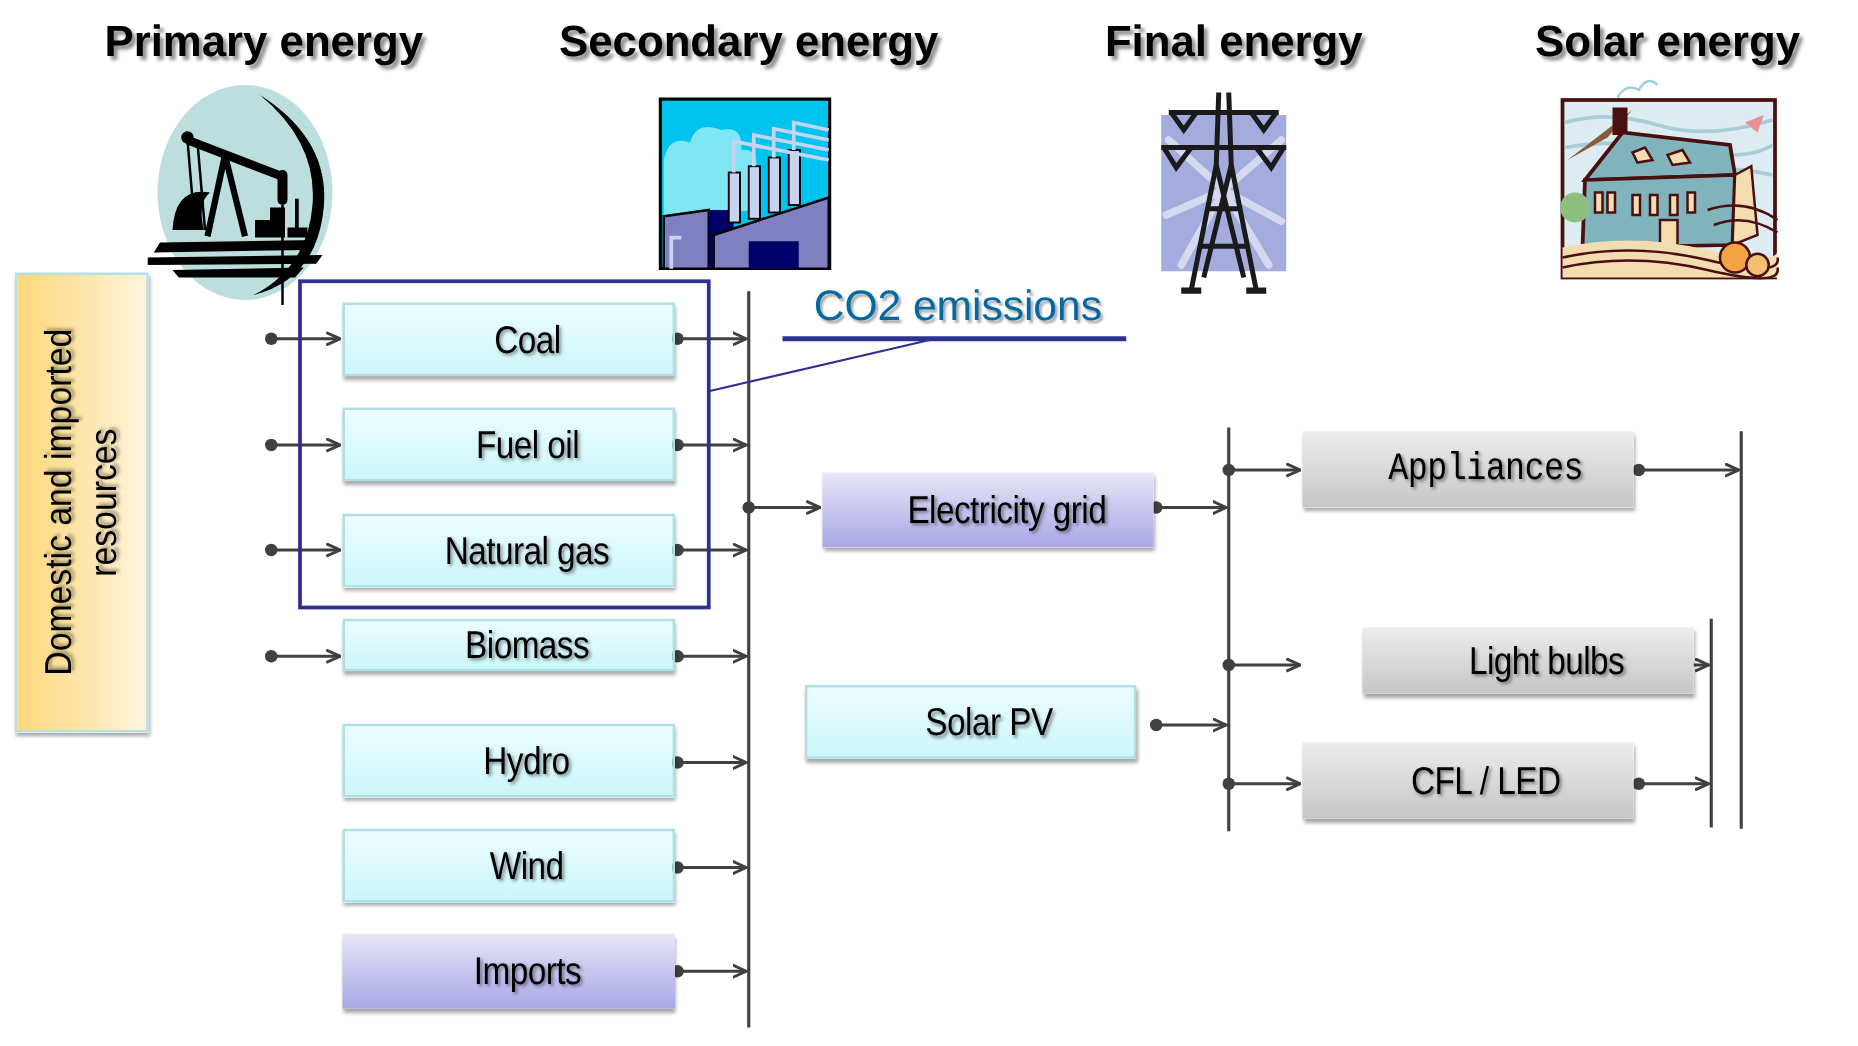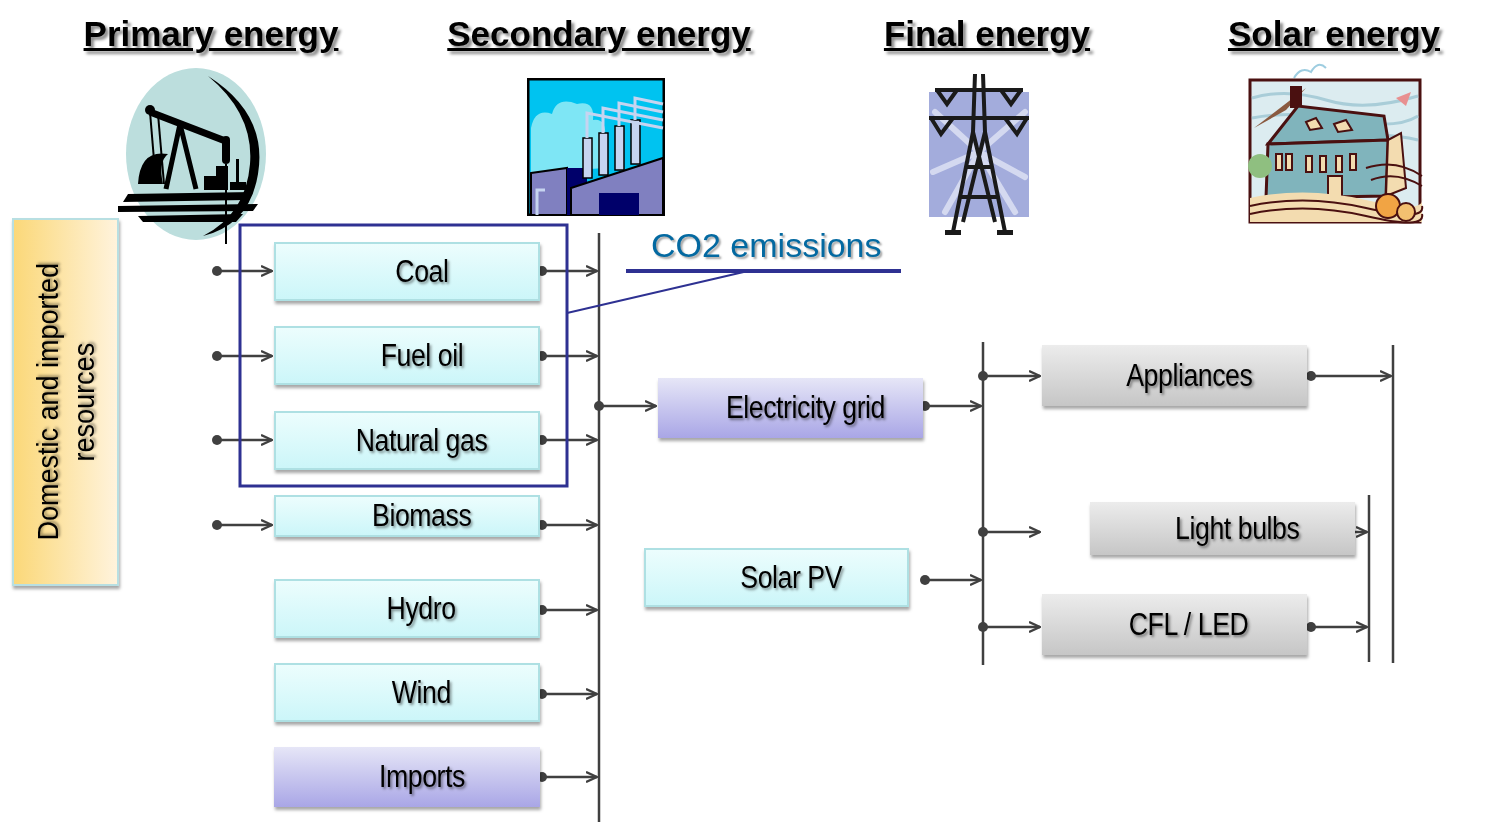--- a/index.html
+++ b/index.html
@@ -1,19 +1,19 @@
 <!DOCTYPE html>
 <html><head>
   <meta charset="utf-8">
   <style>
     html, body { margin: 0; padding: 0; background: #ffffff; }
     body { width: 1486px; height: 837px; position: relative; overflow: hidden; font-family: "Liberation Sans", sans-serif; }
     .stage-title {
       position: absolute; top: 14px; font-weight: bold; font-size: 35px; color: #000;
-      text-shadow: 3px 3px 3px rgba(0,0,0,0.45); white-space: nowrap; transform: translateX(-50%); text-decoration: underline;
+      text-shadow: 3px 3px 3px rgba(0,0,0,0.45); white-space: nowrap; transform: translateX(-50%);
     }
     .node {
       position: absolute; box-sizing: border-box; display: flex; align-items: center; justify-content: center;
       font-size: 31px; color: #000; white-space: nowrap;
       text-shadow: 2px 2px 3px rgba(0,0,0,0.45);
       box-shadow: 1px 3px 3px rgba(0,0,0,0.35);
       letter-spacing: -0.5px;
       padding-left: 29px;
     }
     .node.cyan { background: linear-gradient(to bottom, #ecfdfd, #ccf6f9); border: 2px solid #aee0e3; }
@@ -232,21 +232,21 @@
     <span>Imports</span>
   </div>
 
 <div class="node purple" style="left:658px;top:378px;width:265px;height:60px;">
     <span>Electricity grid</span>
   </div>
 <div class="node cyan" style="left:644px;top:548px;width:265px;height:59px;">
     <span>Solar PV</span>
   </div>
 
-<div class="node gray" style="left:1042px;top:345px;width:265px;height:61px;">
+<div class="node gray" style="left:1042px;top:345px;width:265px;height:61px;font-family:Liberation Mono, monospace;">
     <span>Appliances</span>
   </div>
 <div class="node gray" style="left:1042px;top:502px;width:265px;height:53px;margin-left:48px;">
     <span>Light bulbs</span>
   </div>
 <div class="node gray" style="left:1042px;top:594px;width:265px;height:61px;">
     <span>CFL / LED</span>
   </div>
 
 <div class="co2-label">CO2 emissions</div>

